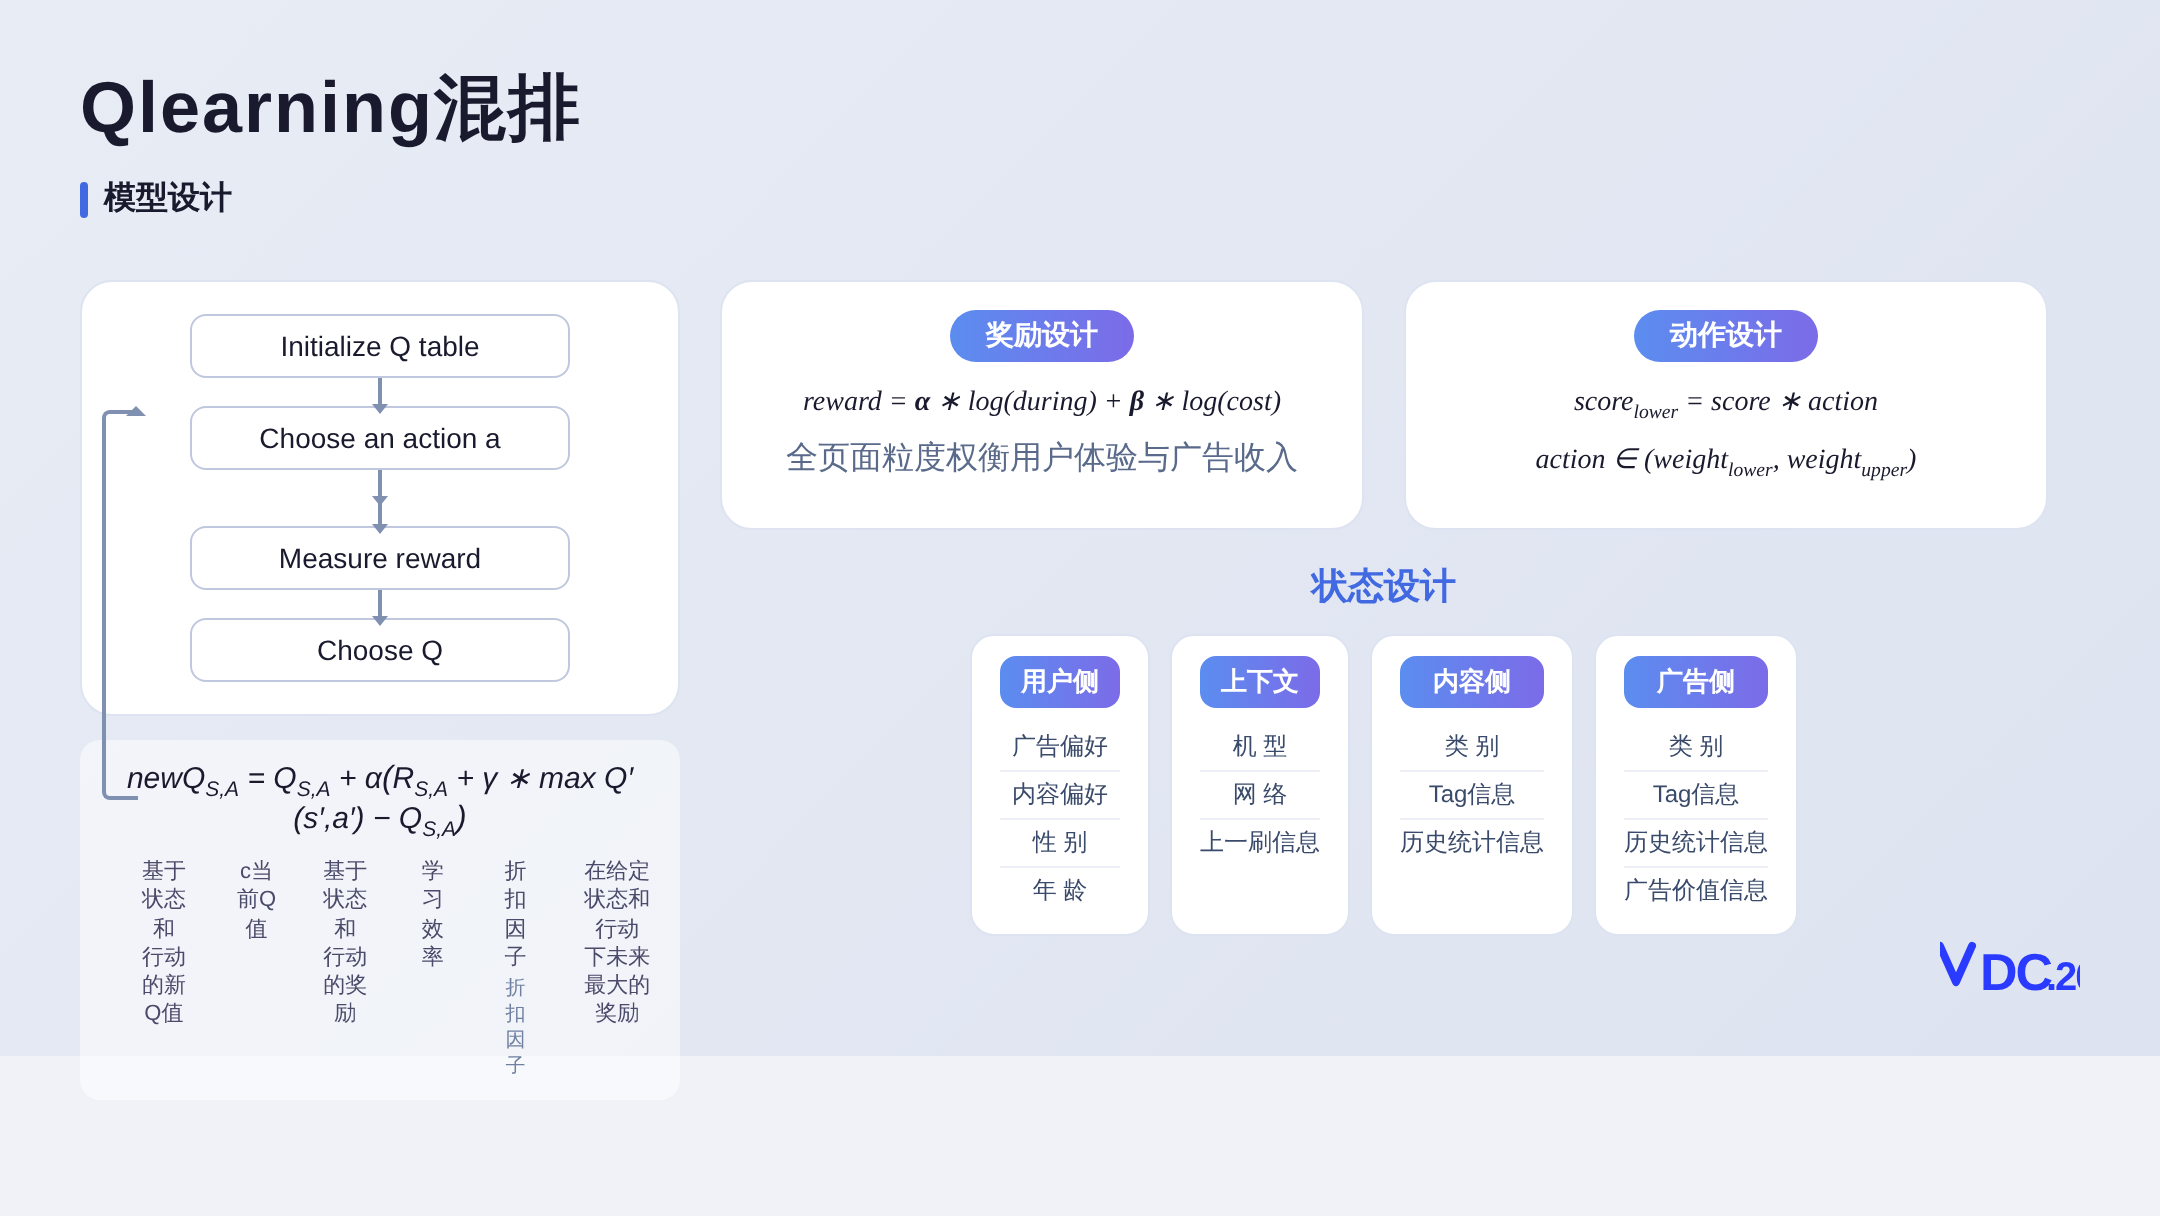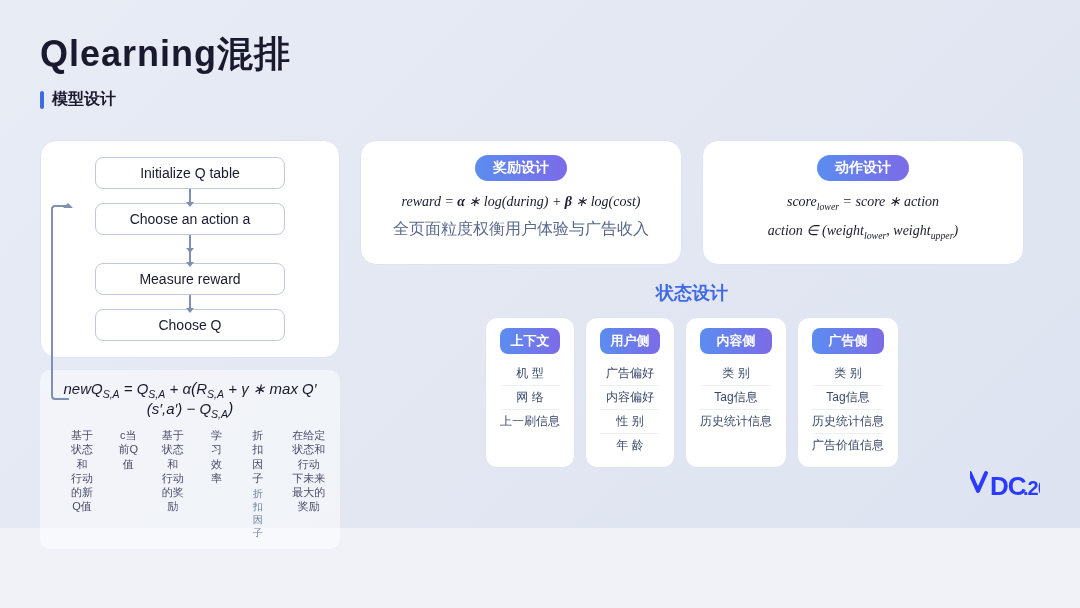--- a/index.html
+++ b/index.html
@@ -374,32 +374,32 @@
         </div>
 
       </div>
 
       <div class="state-section">
         <div class="state-title">状态设计</div>
 
         <div class="state-columns">
 
           <div class="state-col">
-            <div class="state-col-title">上下文</div>
-            <div class="state-item">机 型</div>
-            <div class="state-item">网 络</div>
-            <div class="state-item">上一刷信息</div>
-          </div>
-
-          <div class="state-col">
             <div class="state-col-title">用户侧</div>
             <div class="state-item">广告偏好</div>
             <div class="state-item">内容偏好</div>
             <div class="state-item">性 别</div>
             <div class="state-item">年 龄</div>
+          </div>
+
+          <div class="state-col">
+            <div class="state-col-title">上下文</div>
+            <div class="state-item">机 型</div>
+            <div class="state-item">网 络</div>
+            <div class="state-item">上一刷信息</div>
           </div>
 
           <div class="state-col">
             <div class="state-col-title">内容侧</div>
             <div class="state-item">类 别</div>
             <div class="state-item">Tag信息</div>
             <div class="state-item">历史统计信息</div>
           </div>
 
           <div class="state-col">

